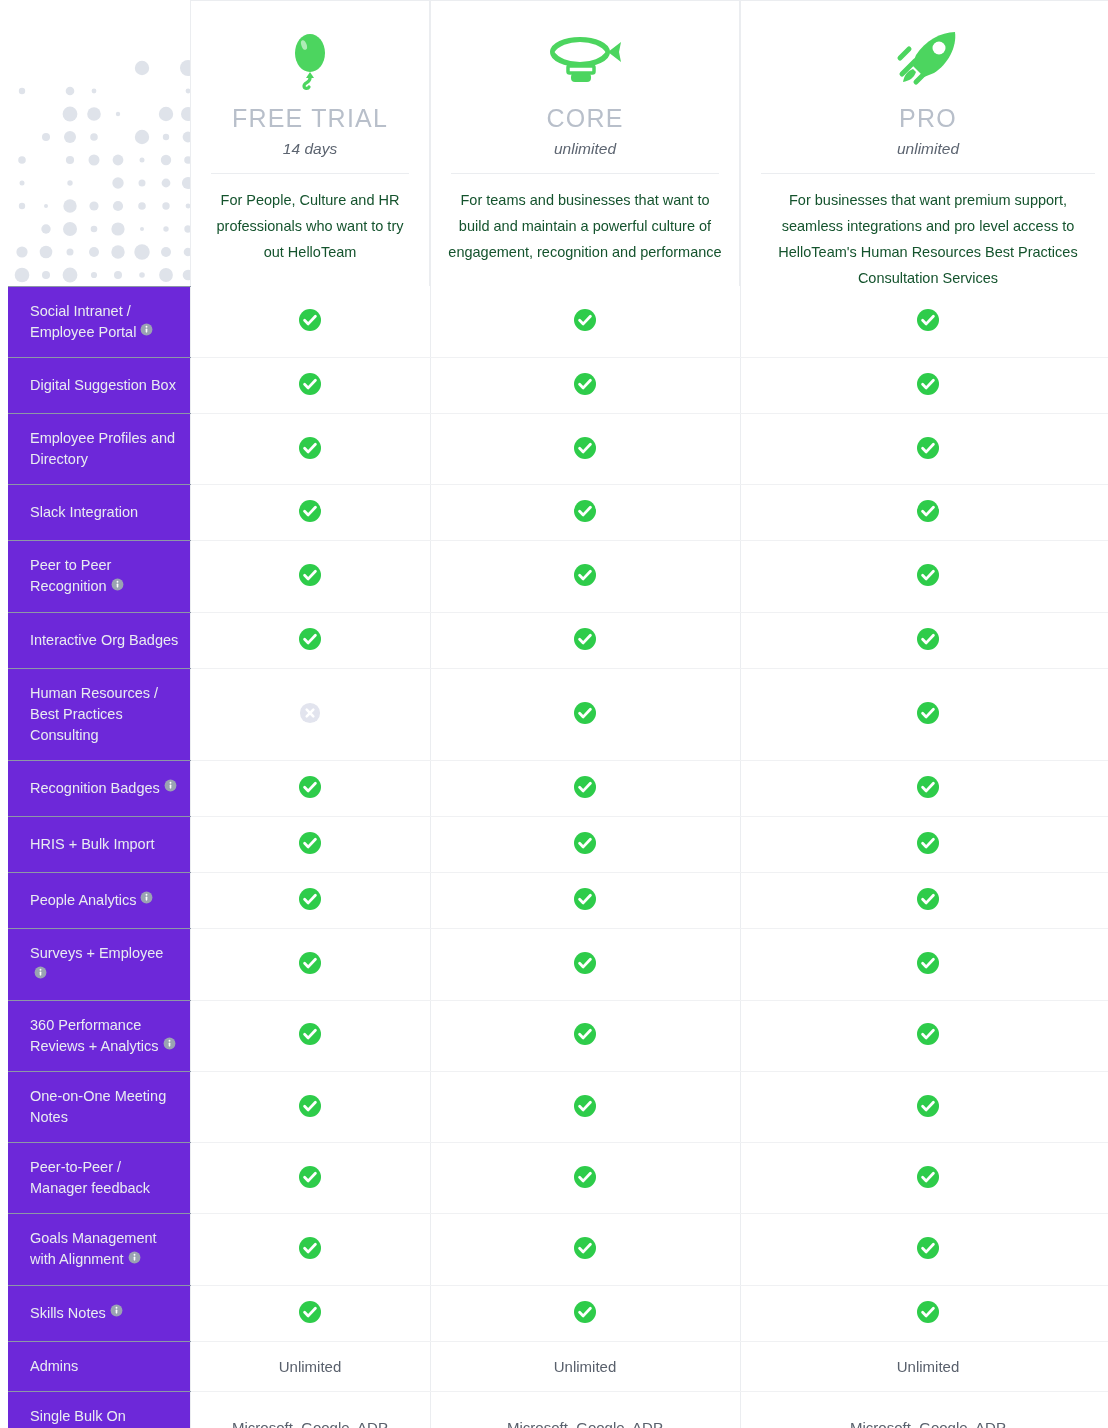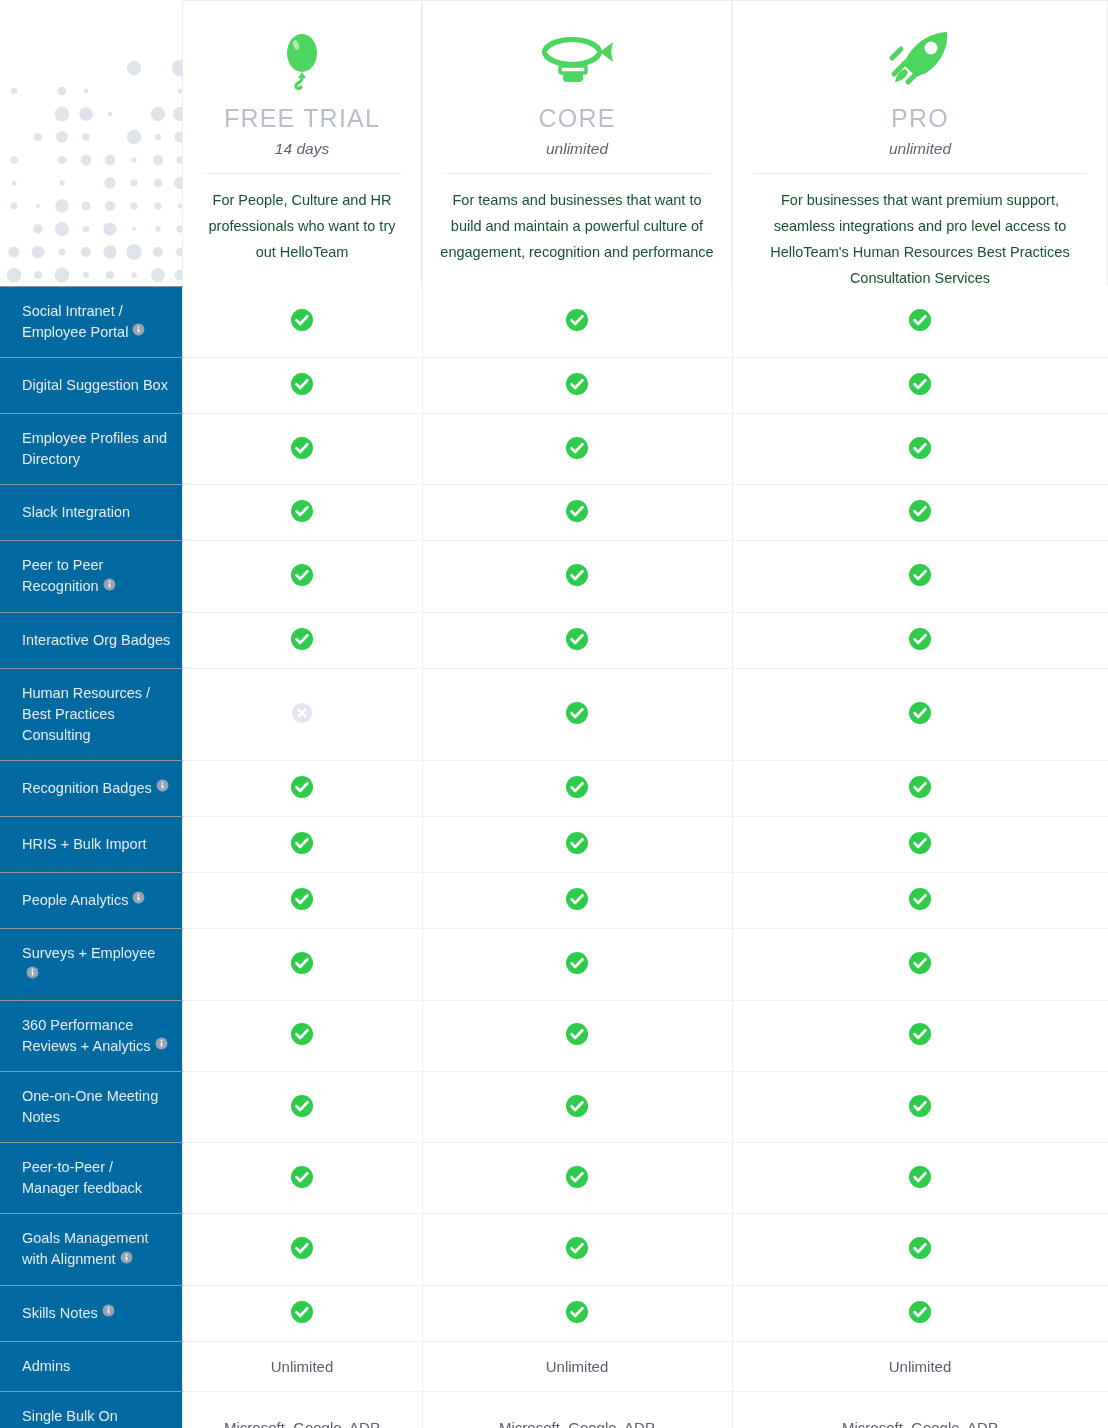--- a/index.html
+++ b/index.html
@@ -10,20 +10,21 @@
     background: #ffffff;
     font-family: "Liberation Sans", sans-serif;
     overflow: hidden;
   }
 
   .page {
     position: relative;
     width: 1032px;
     height: 1428px;
     background: #ffffff;
+    margin-left: 8px;
   }
 
   
   .dots {
     position: absolute;
     left: 0; top: 0;
     width: 182px; height: 286px;
     overflow: hidden;
     pointer-events: none;
   }
@@ -96,21 +97,21 @@
     padding: 14px 2px 0 2px;
   }
 
   
   tbody td {
     padding: 0;
     vertical-align: middle;
   }
 
   td.feat-label {
-    background: #0369a1;
+    background: #6d28d9;
     color: #e9ecf1;
     font-size: 14.5px;
     line-height: 1.45;
     padding: 14px 10px 14px 22px;
     border-bottom: 1px solid #8d97a6;
     vertical-align: middle;
   }
   tbody tr:first-child td.feat-label { border-top: 1px solid #8d97a6; }
 
   td.cell {

